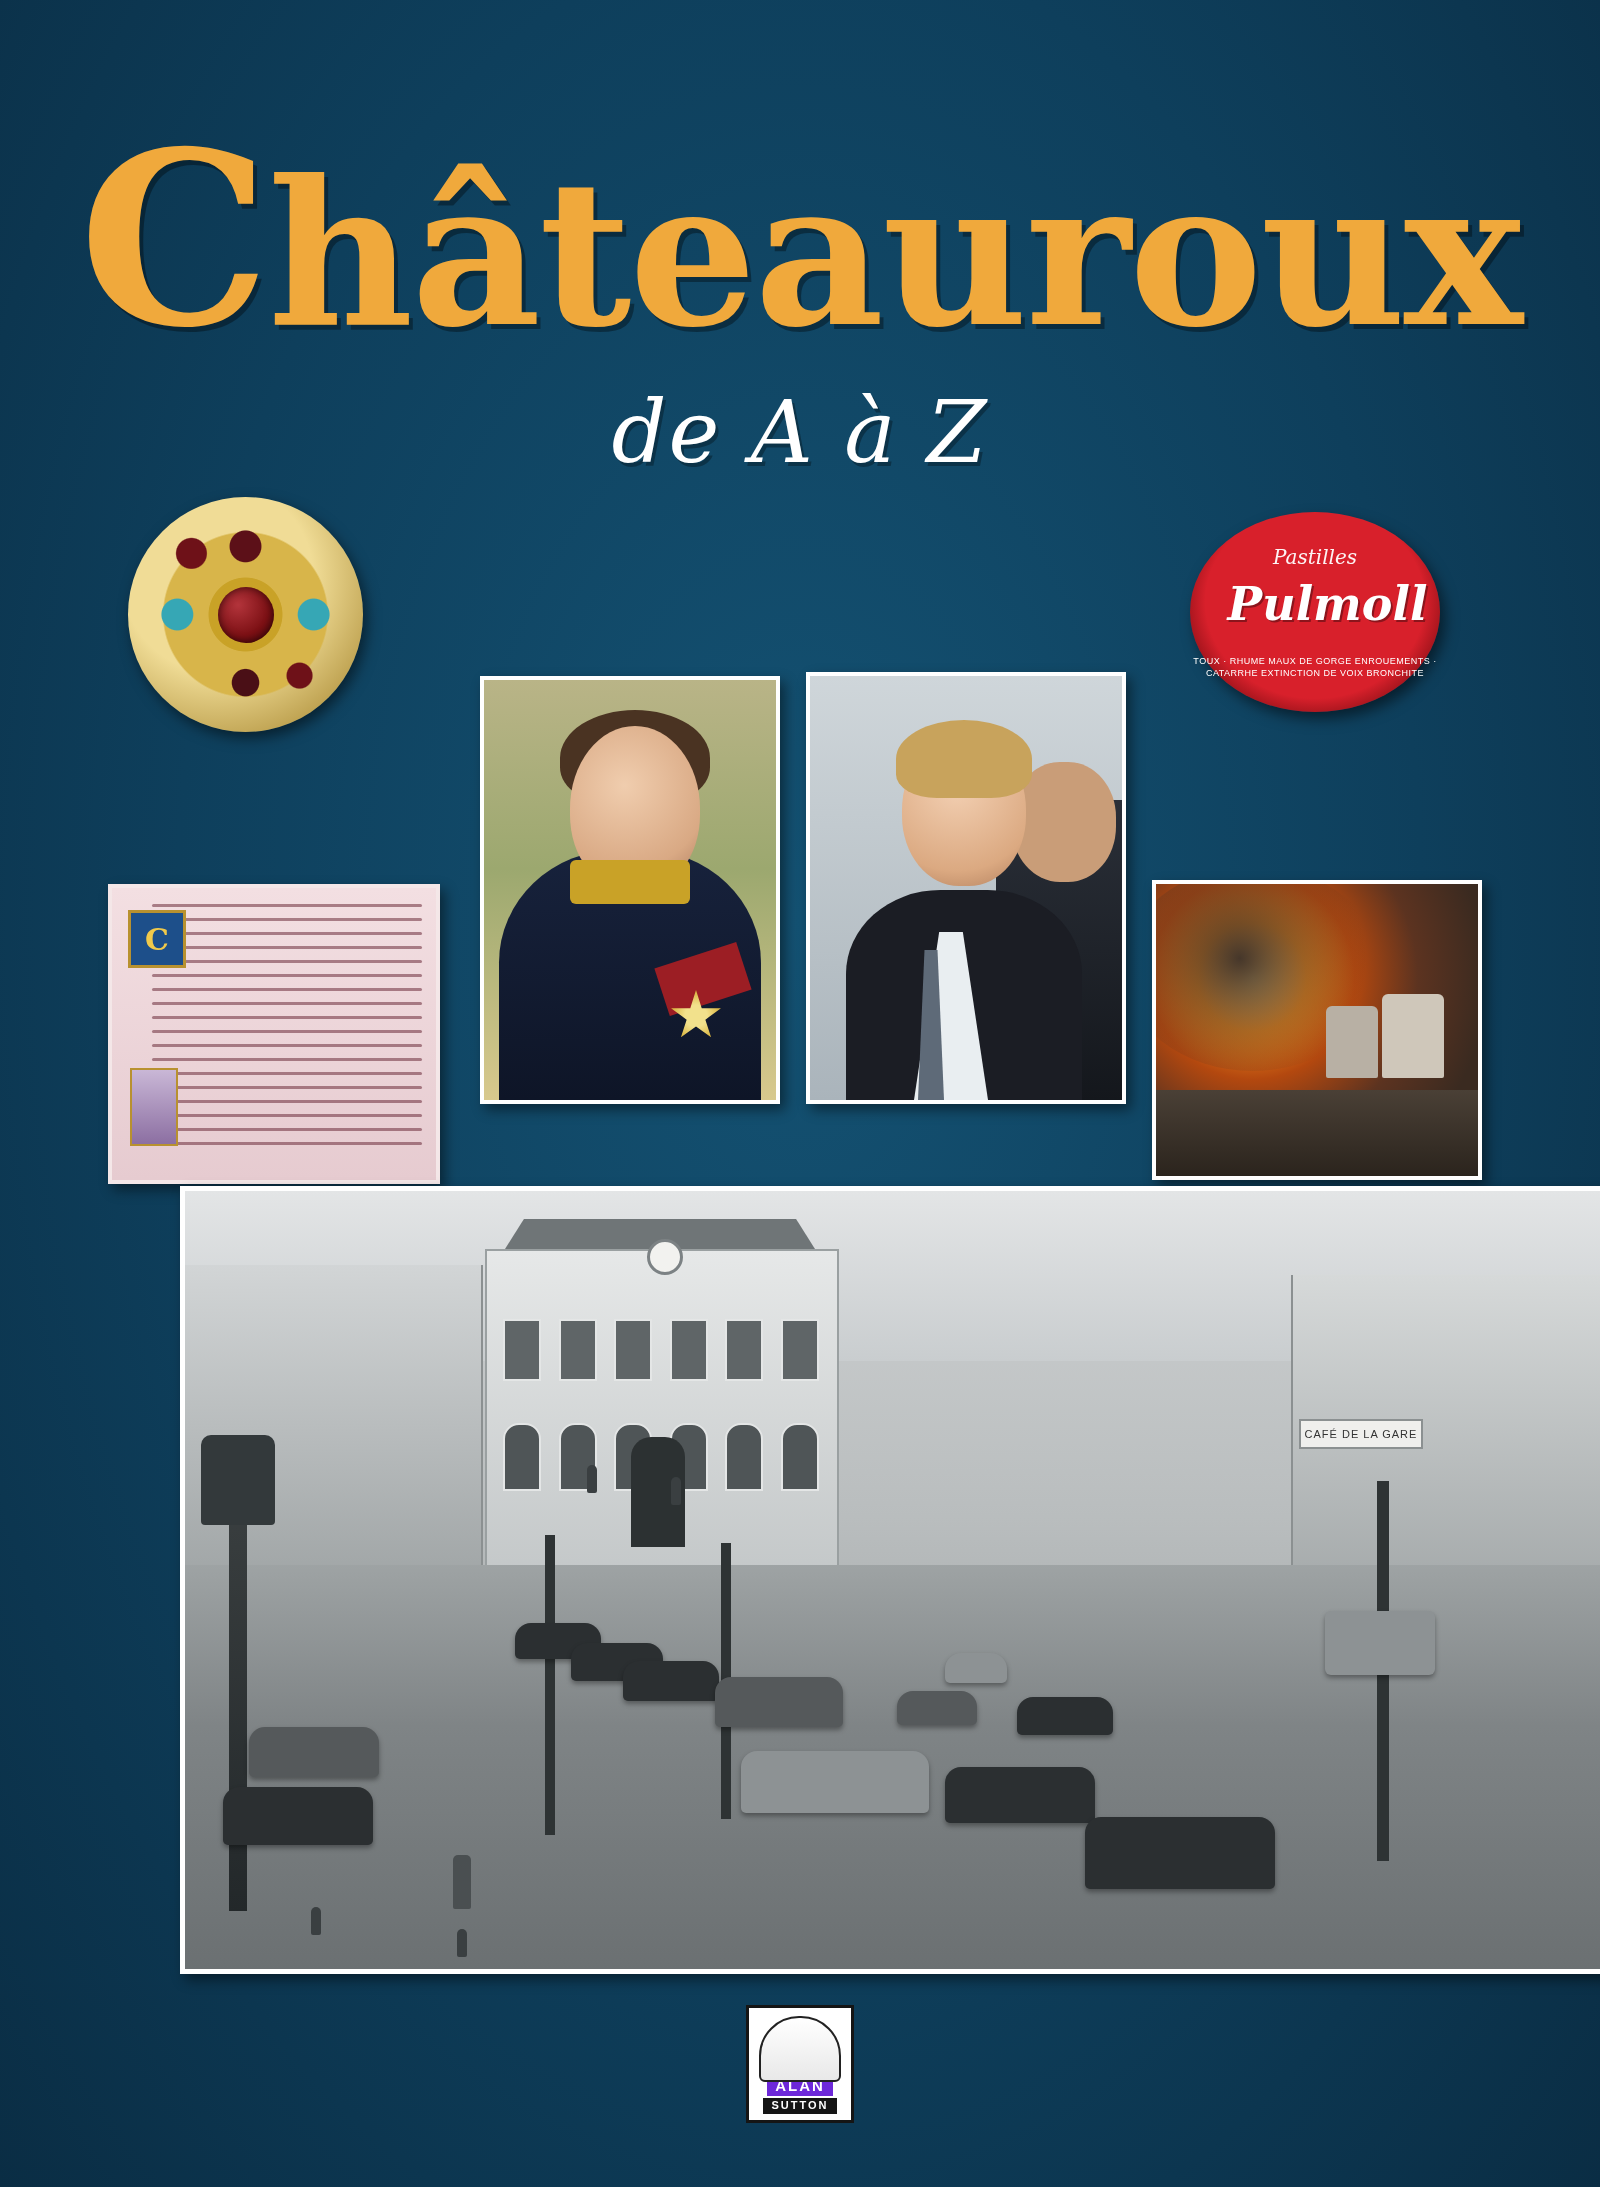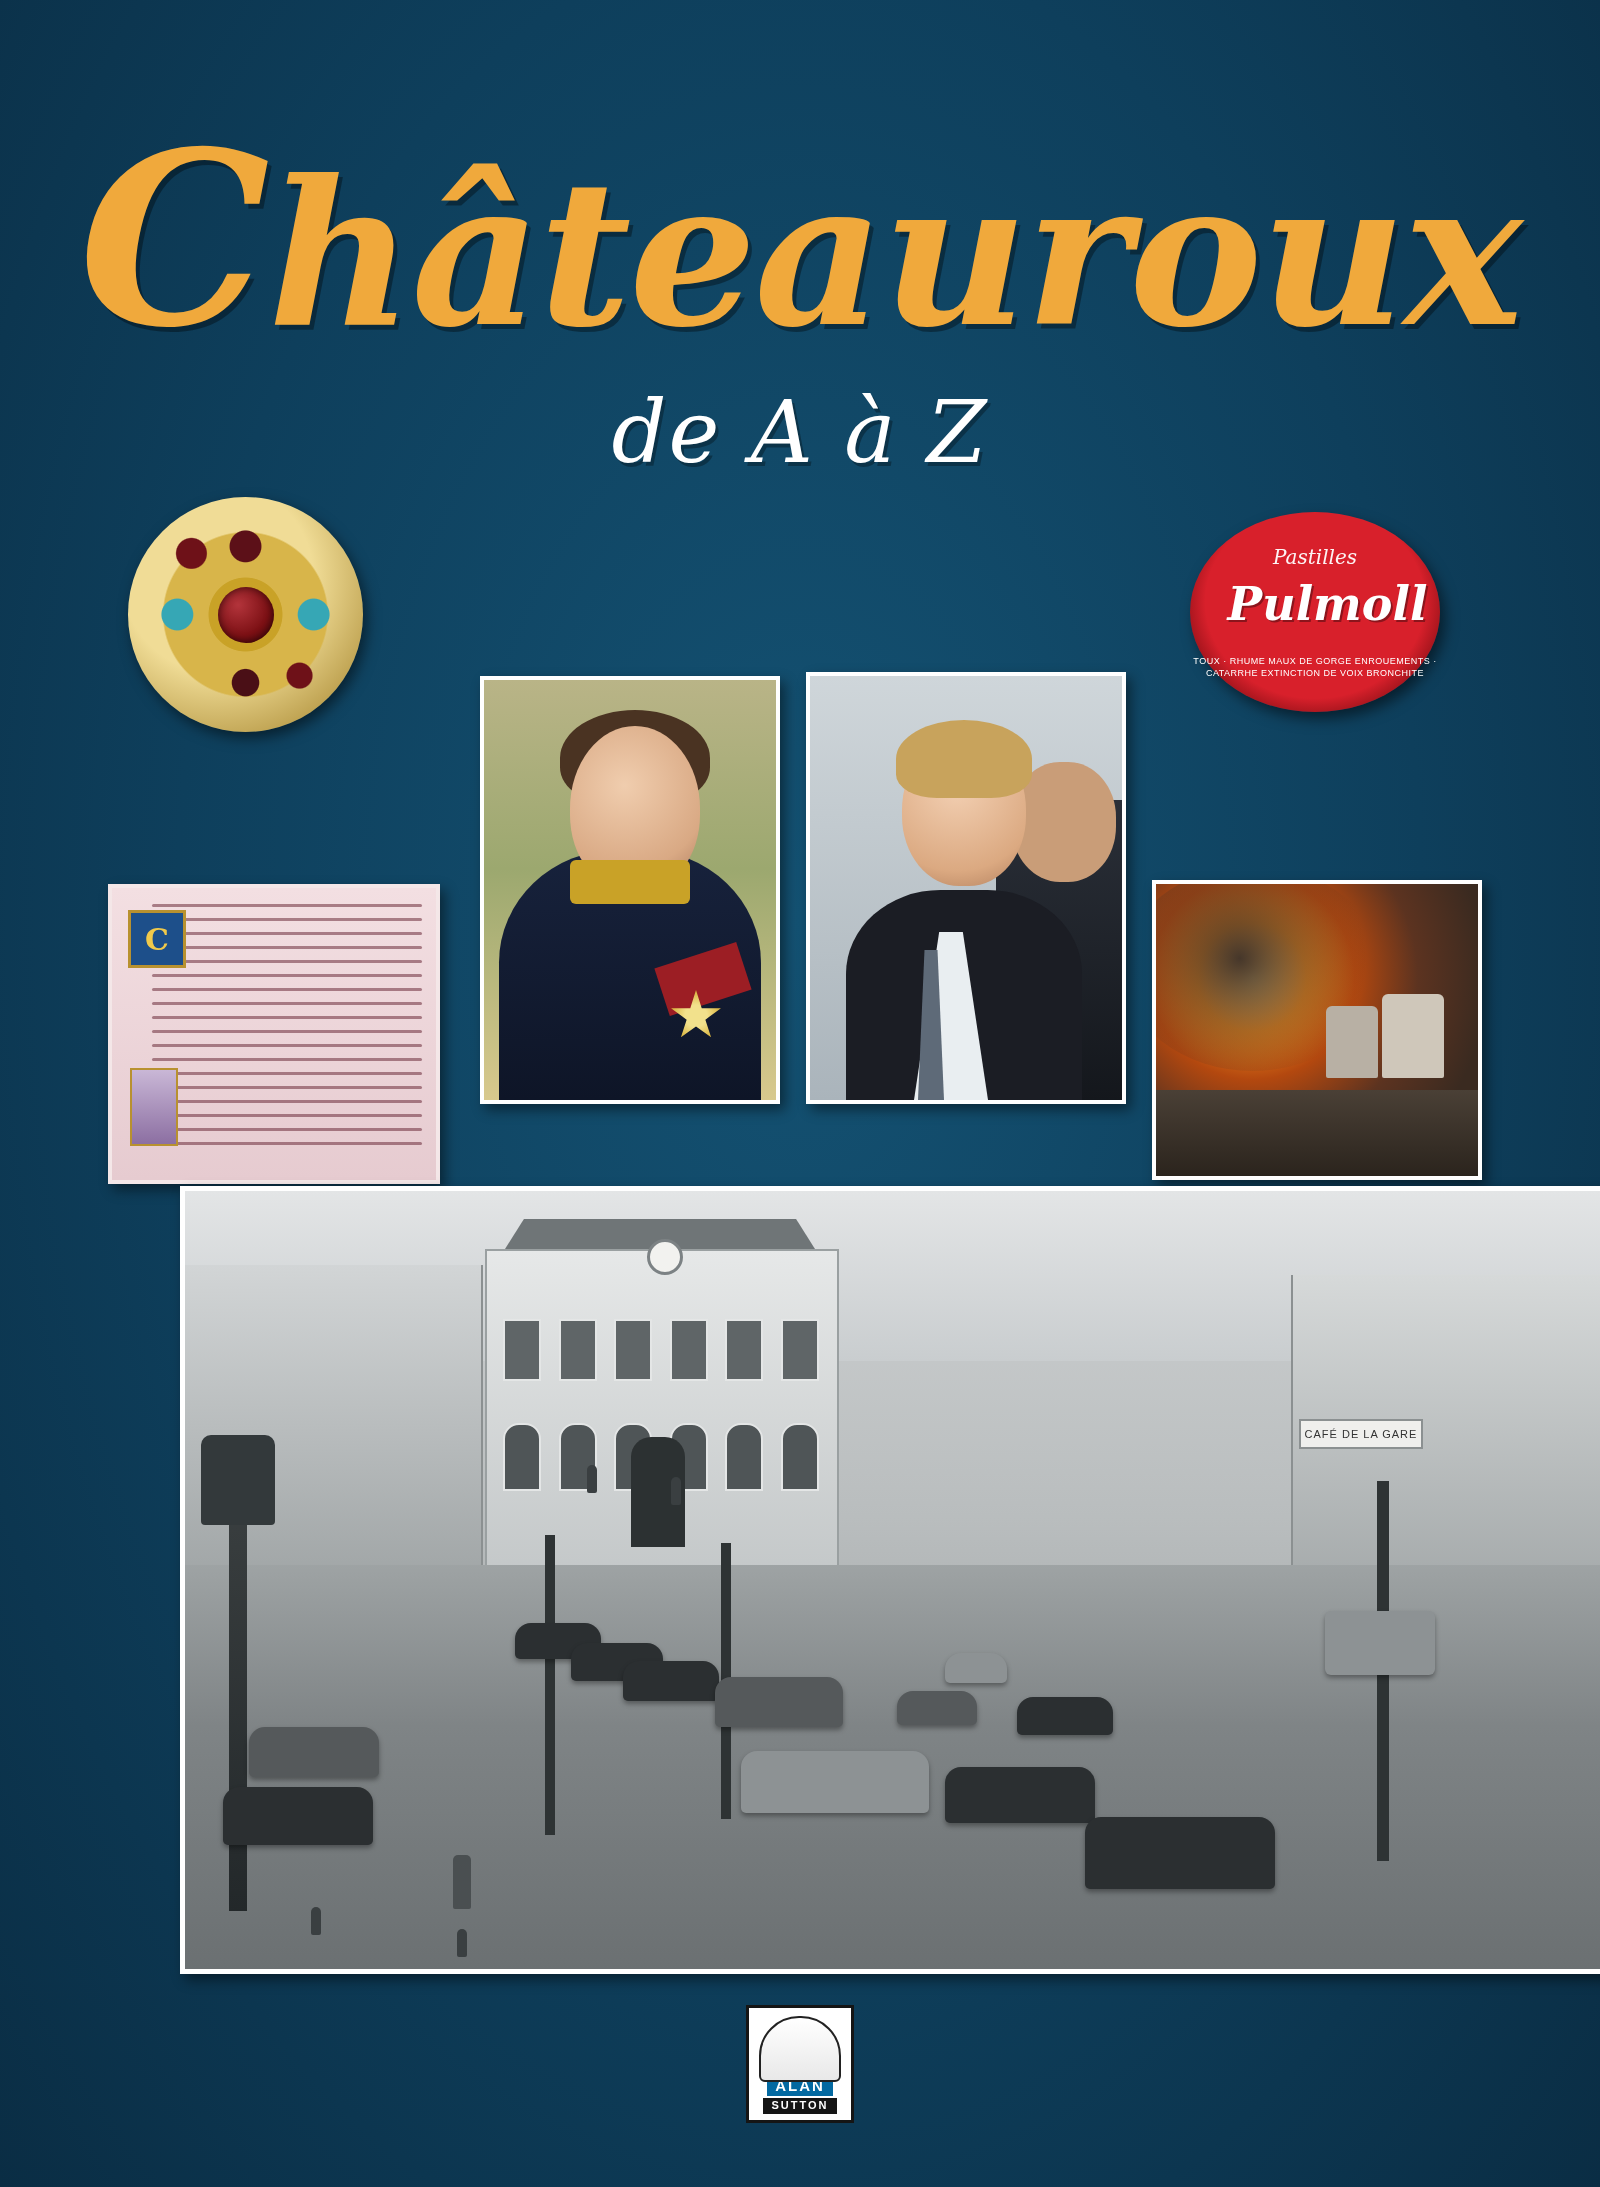--- a/index.html
+++ b/index.html
@@ -26,21 +26,20 @@
   .title-wrap {
     position: absolute;
     top: 120px;
     left: 0;
     width: 100%;
     text-align: center;
   }
   .main-title {
     font-family: "DejaVu Serif", serif;
     font-weight: bold;
-    font-style: italic;
     color: #f0a93c;
     font-size: 200px;
     letter-spacing: -2px;
     line-height: 1;
     text-shadow: 4px 5px 0 rgba(0,0,0,0.35);
     white-space: nowrap;
   }
   .main-title .cap {
     font-size: 240px;
   }
@@ -421,21 +420,21 @@
   }
   .publisher .pub-arch {
     position: absolute;
     left: 10px; top: 8px; right: 10px;
     height: 62px;
     border-radius: 40px 40px 6px 6px;
     background: linear-gradient(#ffffff, #e8e8e8);
     border: 2px solid #222;
   }
   .publisher .pub-name {
-    background: #0369a1;
+    background: #6d28d9;
     color: #fff;
     font-size: 15px;
     font-weight: bold;
     letter-spacing: 2px;
     padding: 1px 8px;
     line-height: 1.25;
   }
   .publisher .pub-sub {
     background: #151515;
     color: #fff;

